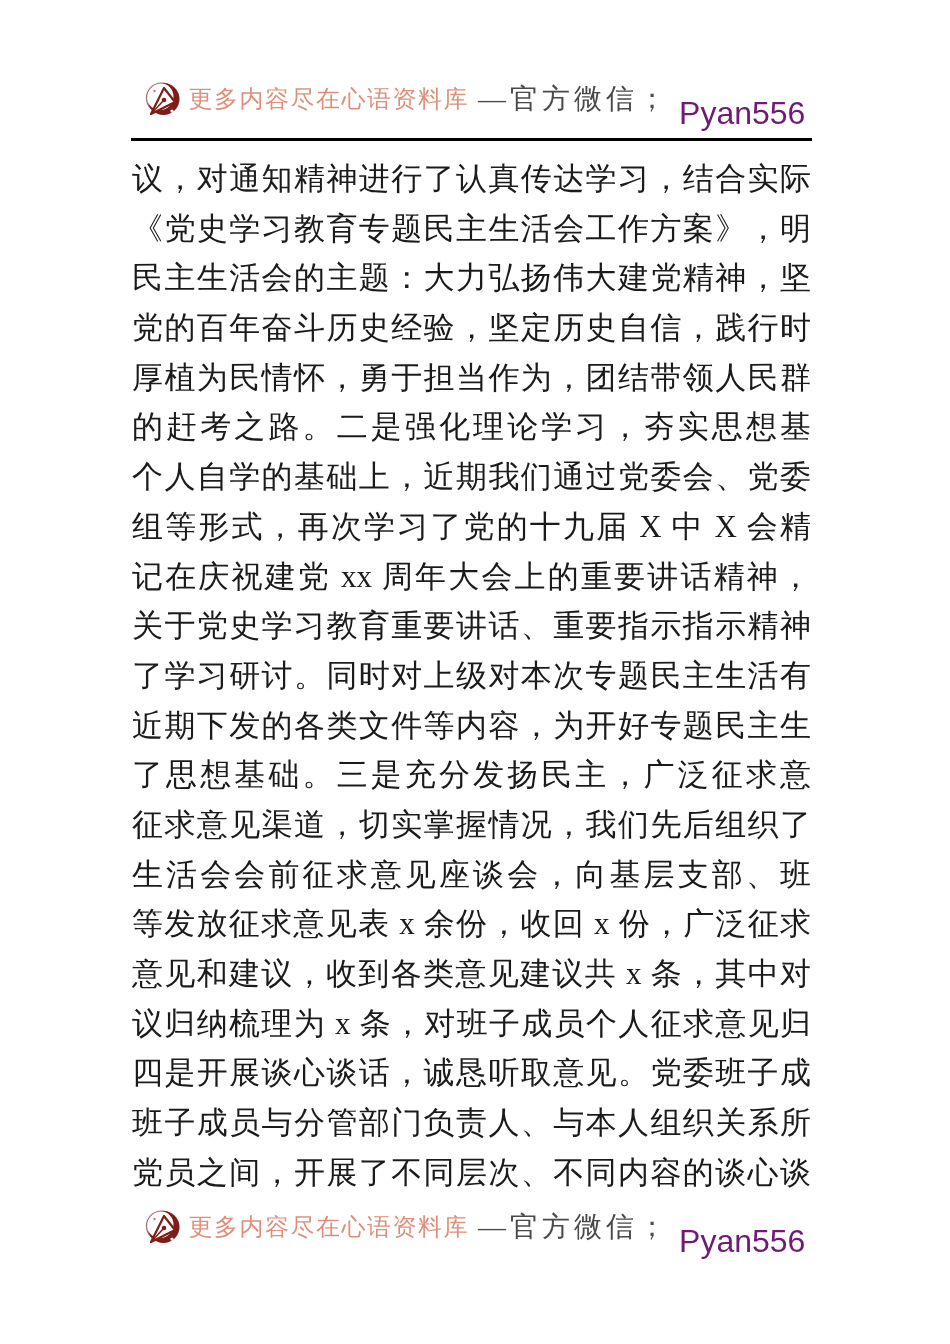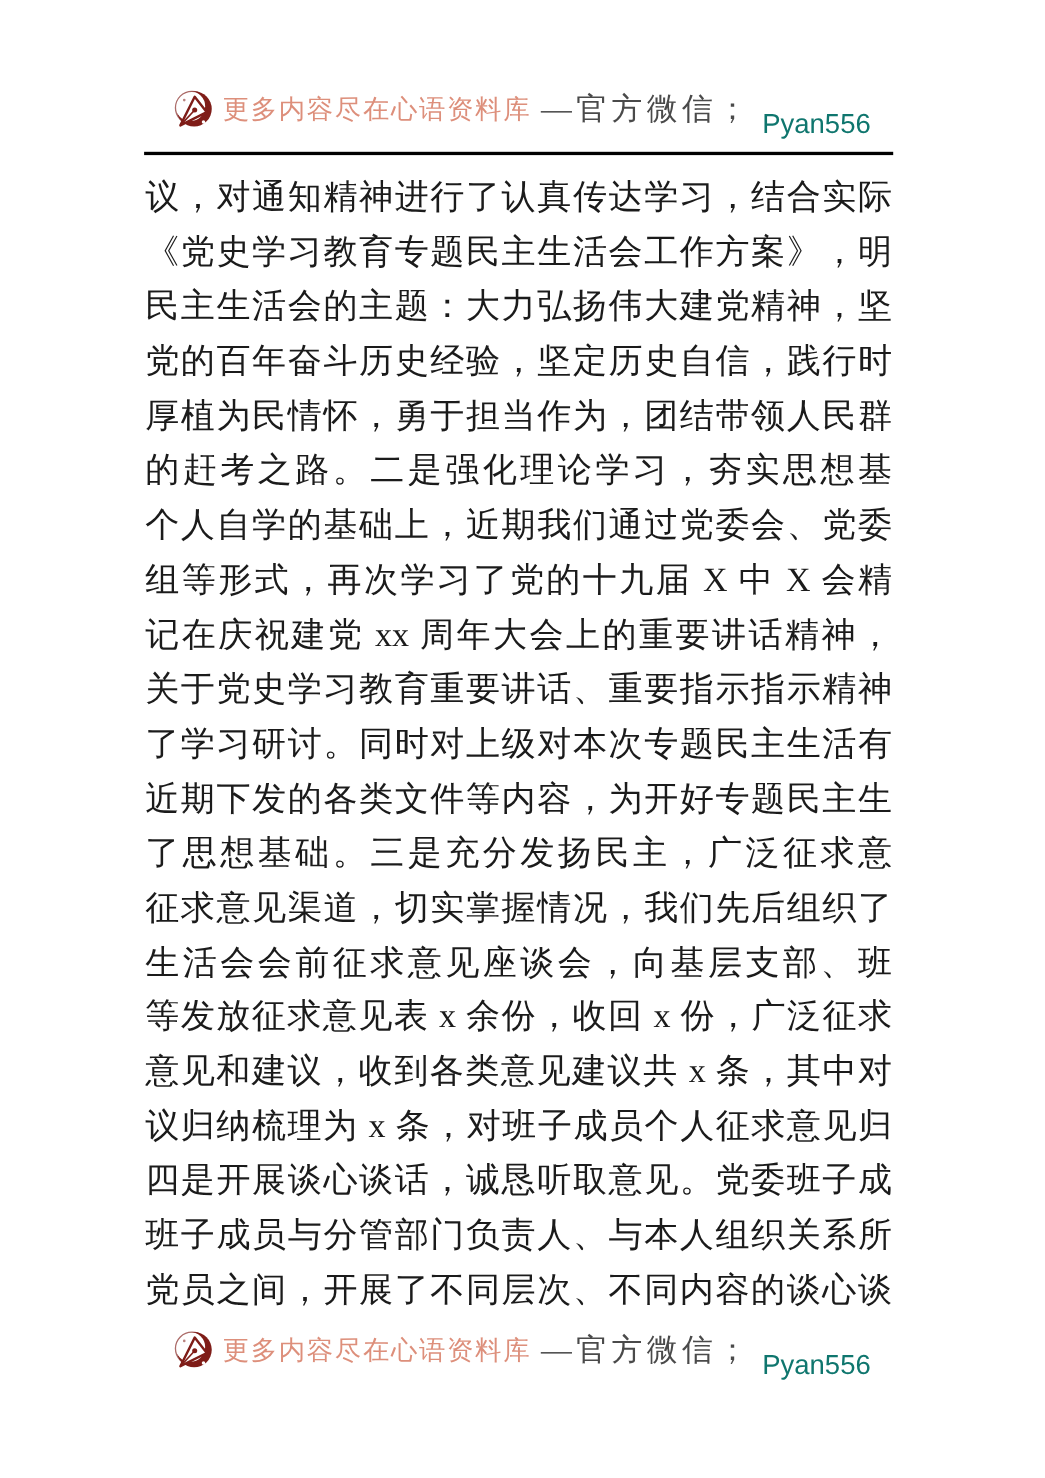--- a/index.html
+++ b/index.html
@@ -15,21 +15,21 @@
   .header-wm{top:70px;height:58px;}
   .footer-wm{top:1198px;height:58px;}
   .wm-logo{flex:0 0 auto;display:block;}
   .wm-brand{
     color:#dd8f7b;font-size:24px;letter-spacing:1.5px;white-space:nowrap;text-align:center;
   }
   .wm-sep{
     color:#4a4a4a;font-size:28px;letter-spacing:4px;white-space:nowrap;
   }
   .wm-acct{
-    color:#0f766e;font-size:25px;white-space:nowrap;
+    color:#701a75;font-size:32px;white-space:nowrap;
     font-family:"Liberation Sans","DejaVu Sans",sans-serif;
     margin-top:28px;
   }
   .rule{
     position:absolute;top:138px;left:131px;width:681px;height:3px;
     background:#000000;
   }
   .content{
     position:absolute;top:154px;left:132px;width:679px;
   }

